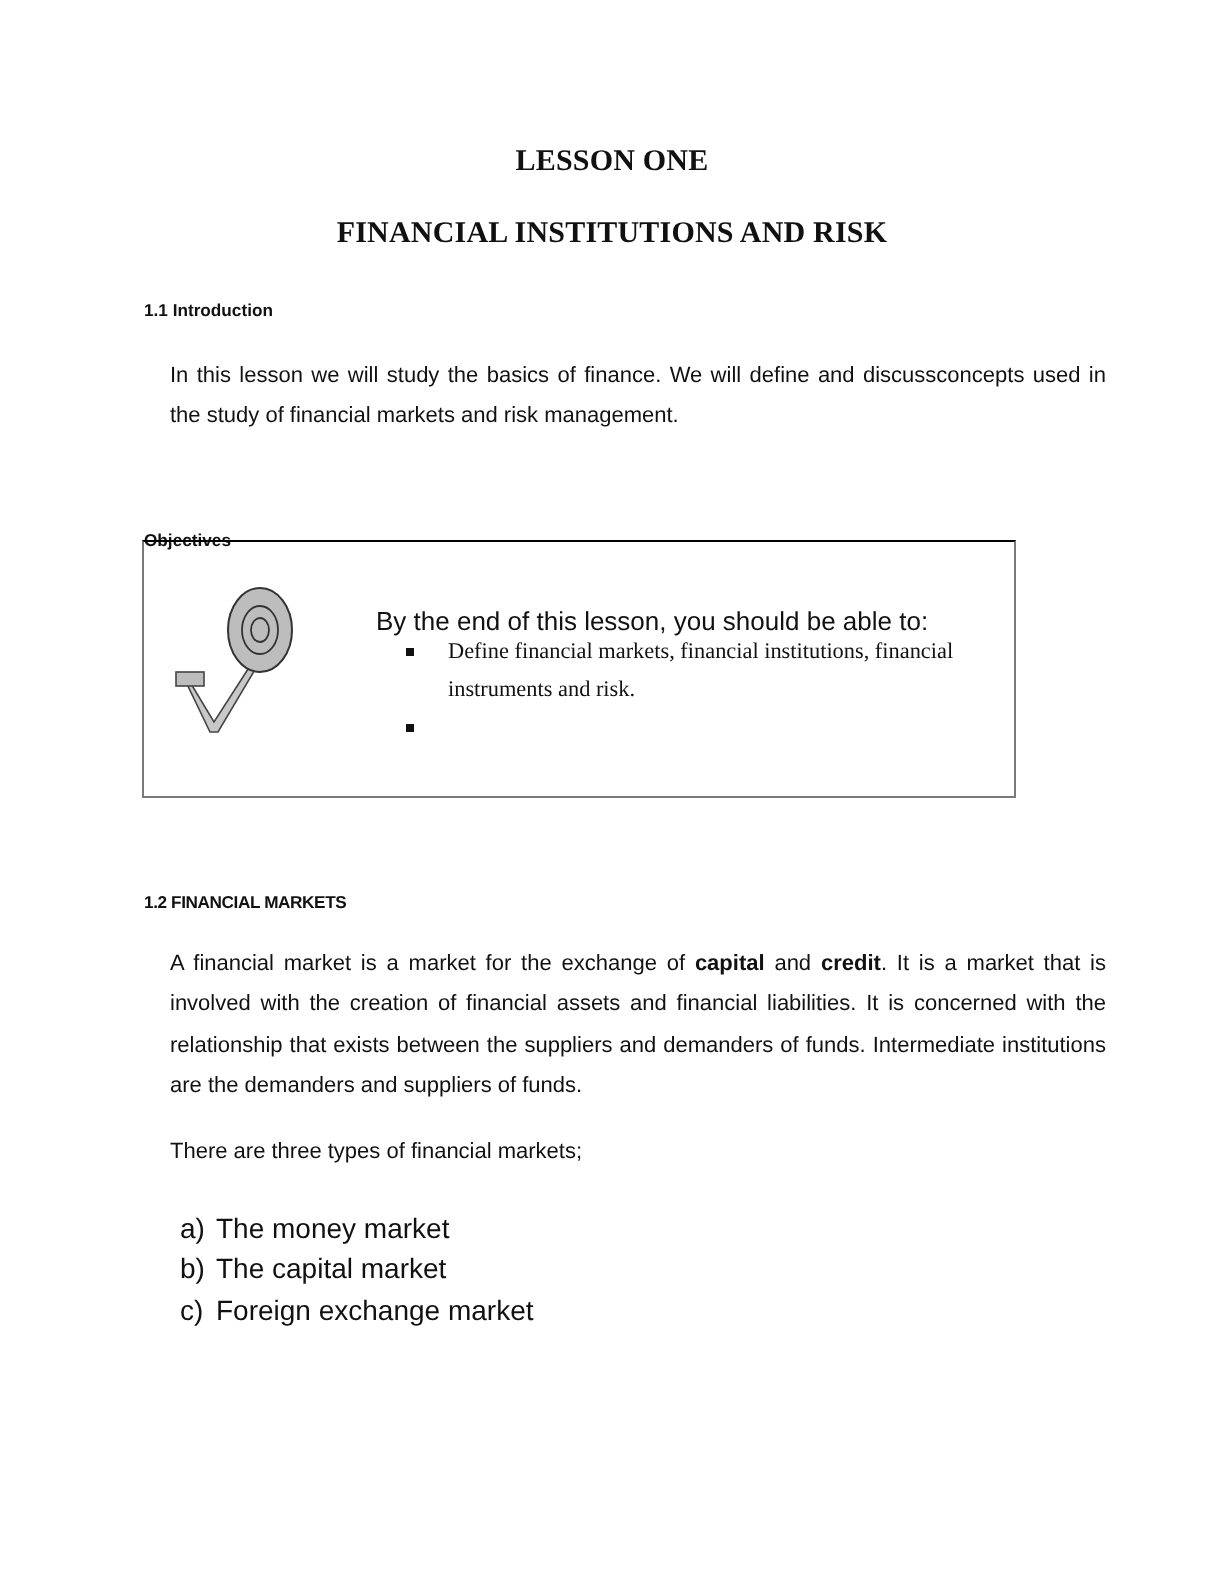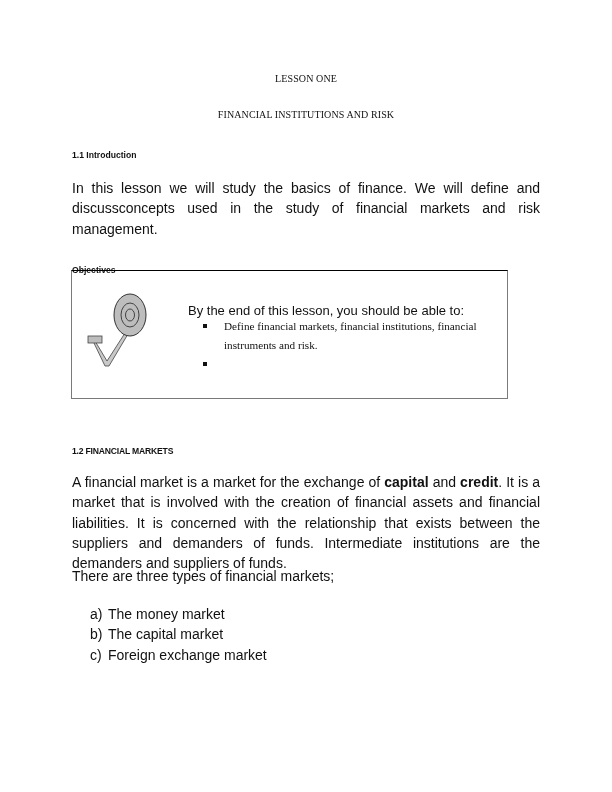--- a/index.html
+++ b/index.html
@@ -15,38 +15,38 @@
       color: #111111;
     }
     .serif { font-family: "Liberation Serif", "DejaVu Serif", serif; }
     .sans { font-family: "Liberation Sans", "DejaVu Sans", sans-serif; }
 
     .title {
       position: absolute;
       left: 0;
       width: 612px;
       text-align: center;
-      font-weight: normal;
-      font-size: 10px;
+      font-weight: bold;
+      font-size: 15px;
       letter-spacing: 0.1px;
     }
     #lesson-title { top: 73px; }
     #doc-title { top: 109px; }
 
     .heading {
       position: absolute;
       left: 72px;
       font-weight: bold;
       font-size: 8.6px;
     }
     .para {
       position: absolute;
-      left: 72px;
+      left: 85px;
       width: 468px;
-      font-size: 14px;
+      font-size: 11px;
       line-height: 20.3px;
       text-align: justify;
     }
     .para b { font-weight: bold; }
 
     #objectives-box {
       position: absolute;
       left: 71px;
       top: 270px;
       width: 435px;

